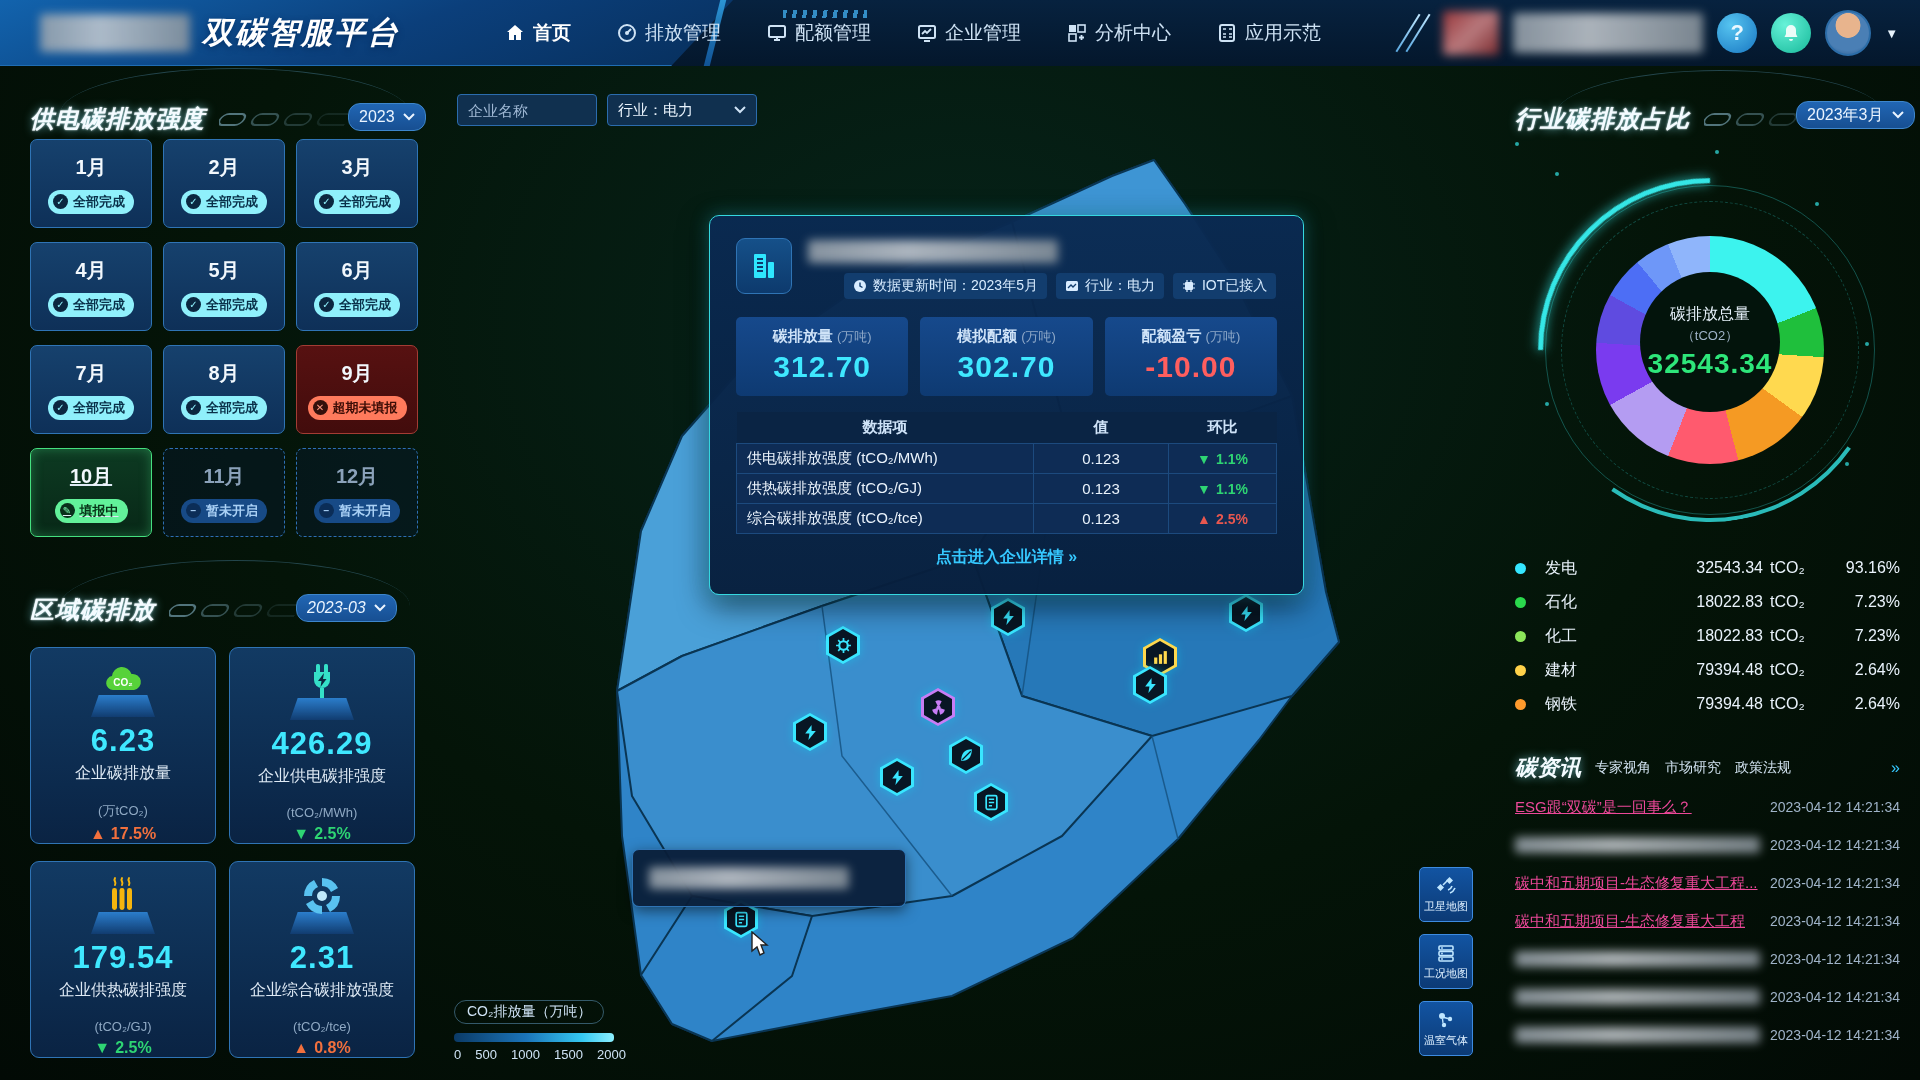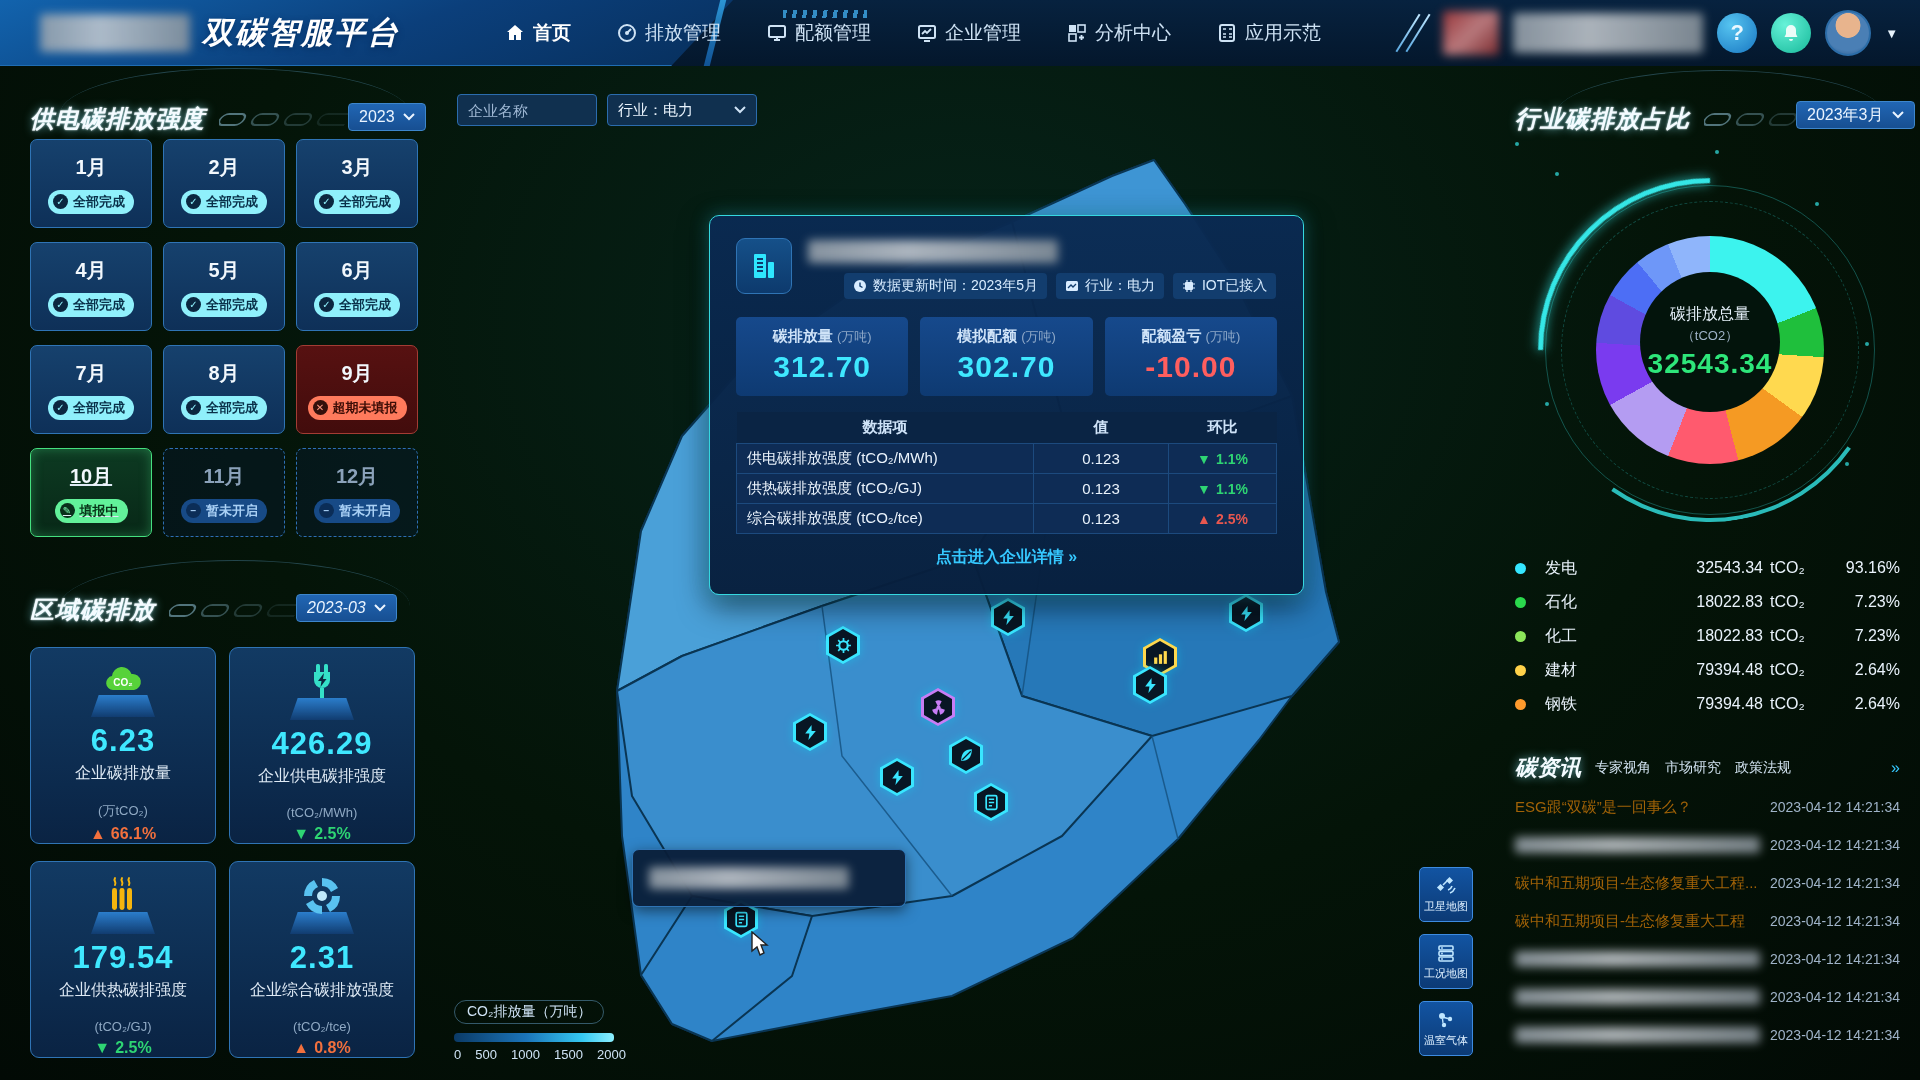--- a/index.html
+++ b/index.html
@@ -43,21 +43,21 @@
   
   .sec-title{display:flex;align-items:center;gap:14px;position:absolute;}
   .sec-title .t{font-size:24px;font-weight:bold;font-style:italic;color:#f4fbff;letter-spacing:1px;
     text-shadow:0 0 10px rgba(140,240,255,.65),0 0 2px #fff;white-space:nowrap;}
   .deco{display:flex;gap:7px;overflow:hidden;}
   .deco i{width:26px;height:13px;border:2px solid #9fd6ef;border-radius:8px;transform:skewX(-32deg);}
   .deco i:nth-child(1){opacity:.5;}.deco i:nth-child(2){opacity:.32;}
   .deco i:nth-child(3){opacity:.2;}.deco i:nth-child(4){opacity:.1;width:30px;border-radius:8px 0 0 8px;border-right:none;}
   .arc-line{position:absolute;height:46px;border-top:1px solid rgba(120,200,255,.28);border-radius:50% 50% 0 0/100% 100% 0 0;}
 
-  .select-box{background:linear-gradient(180deg,#2166b4,#174f92);border:1px solid #3d86cc;border-radius:4px;
+  .select-box{background:linear-gradient(180deg,#2166b4,#174f92);border:1px solid #3d86cc;border-radius:12px;
     color:#eaf4ff;font-size:16px;display:flex;align-items:center;gap:8px;padding:0 10px;height:28px;cursor:pointer;white-space:nowrap;}
   .select-box svg{width:12px;height:8px;}
 
   
   .cal-grid{position:absolute;left:30px;top:139px;width:388px;display:grid;grid-template-columns:repeat(3,122px);gap:14px 11px;}
   .mcard{height:89px;border-radius:7px;display:flex;flex-direction:column;align-items:center;justify-content:center;gap:9px;cursor:pointer;}
   .mcard .mlabel{font-size:20px;font-weight:bold;color:#f2f8fd;}
   .badge{display:flex;align-items:center;gap:5px;border-radius:12px;padding:3px 9px 3px 5px;font-size:13px;font-weight:bold;}
   .badge-ico{width:15px;height:15px;border-radius:50%;background:#0b2740;color:#8ff0fb;font-size:10px;display:flex;align-items:center;justify-content:center;}
   .mcard.done{background:linear-gradient(180deg,#16416d,#0e3058);border:1px solid #2f74b5;}
@@ -172,21 +172,21 @@
   .leg-row .lpct{width:78px;text-align:right;color:#eaf3fc;}
 
   
   .news-head{position:absolute;left:1515px;top:753px;width:385px;display:flex;align-items:center;}
   .news-title{font-size:22px;font-weight:bold;font-style:italic;color:#f4fbff;text-shadow:0 0 10px rgba(140,240,255,.65);}
   .news-tabs{display:flex;gap:14px;margin-left:14px;font-size:14px;color:#cfe0ee;}
   .news-tab{cursor:pointer;white-space:nowrap;}
   .news-more{margin-left:auto;color:#35c8ff;font-size:16px;cursor:pointer;}
   .news-list{position:absolute;left:1515px;top:788px;width:385px;}
   .news-row{display:flex;align-items:center;height:38px;cursor:pointer;}
-  .news-row .ntitle{flex:1;font-size:15px;color:#a16207;white-space:nowrap;overflow:hidden;text-overflow:ellipsis;padding-right:8px;}
+  .news-row .ntitle{flex:1;font-size:15px;color:#ec4899;white-space:nowrap;overflow:hidden;text-overflow:ellipsis;padding-right:8px;text-decoration:underline;}
   .news-row .nblur{flex:1;height:16px;margin-right:10px;}
   .news-row .ndate{font-size:14px;color:#9fb3c8;white-space:nowrap;}
 </style>
 </head>
 <body>
 
 <header class="navbar">
   <div class="nav-left-bg"></div>
   <div class="nav-edge"></div>
   <div class="nav-ticks"></div>
@@ -402,21 +402,21 @@
             <path d="M12 30a7 7 0 0 1-1-13.9A10 10 0 0 1 30.5 14 8 8 0 0 1 33 30Z" fill="#57d23a"></path>
             <text x="22" y="26" font-size="10" font-weight="bold" fill="#fff" text-anchor="middle" font-family="Liberation Sans,sans-serif">CO₂</text>
           </svg></span>
         <span class="pedestal"></span>
       </div>
       <div class="rval">6.23</div>
       <div class="rlabel">企业碳排放量</div>
       <div class="runit">(万tCO₂)</div>
       <div class="trend up">
         <span class="trend-arrow">▲</span>
-        <span>66.1%</span>
+        <span>17.5%</span>
       </div>
     </div>
     <div class="rcard">
       <div class="ico-wrap">
         <span class="ico card-ico"><svg viewBox="0 0 44 44">
             <path d="M14 12h16v8a8 8 0 0 1-16 0z" fill="#35e0c8"></path>
             <rect x="16" y="4" width="4" height="9" rx="1.5" fill="#35e0c8"></rect>
             <rect x="24" y="4" width="4" height="9" rx="1.5" fill="#35e0c8"></rect>
             <rect x="20" y="28" width="4" height="10" fill="#35e0c8"></rect>
             <polygon points="24,13 18,21 21.5,21 20.5,27 26.5,19 23,19" fill="#0b2740"></polygon>

